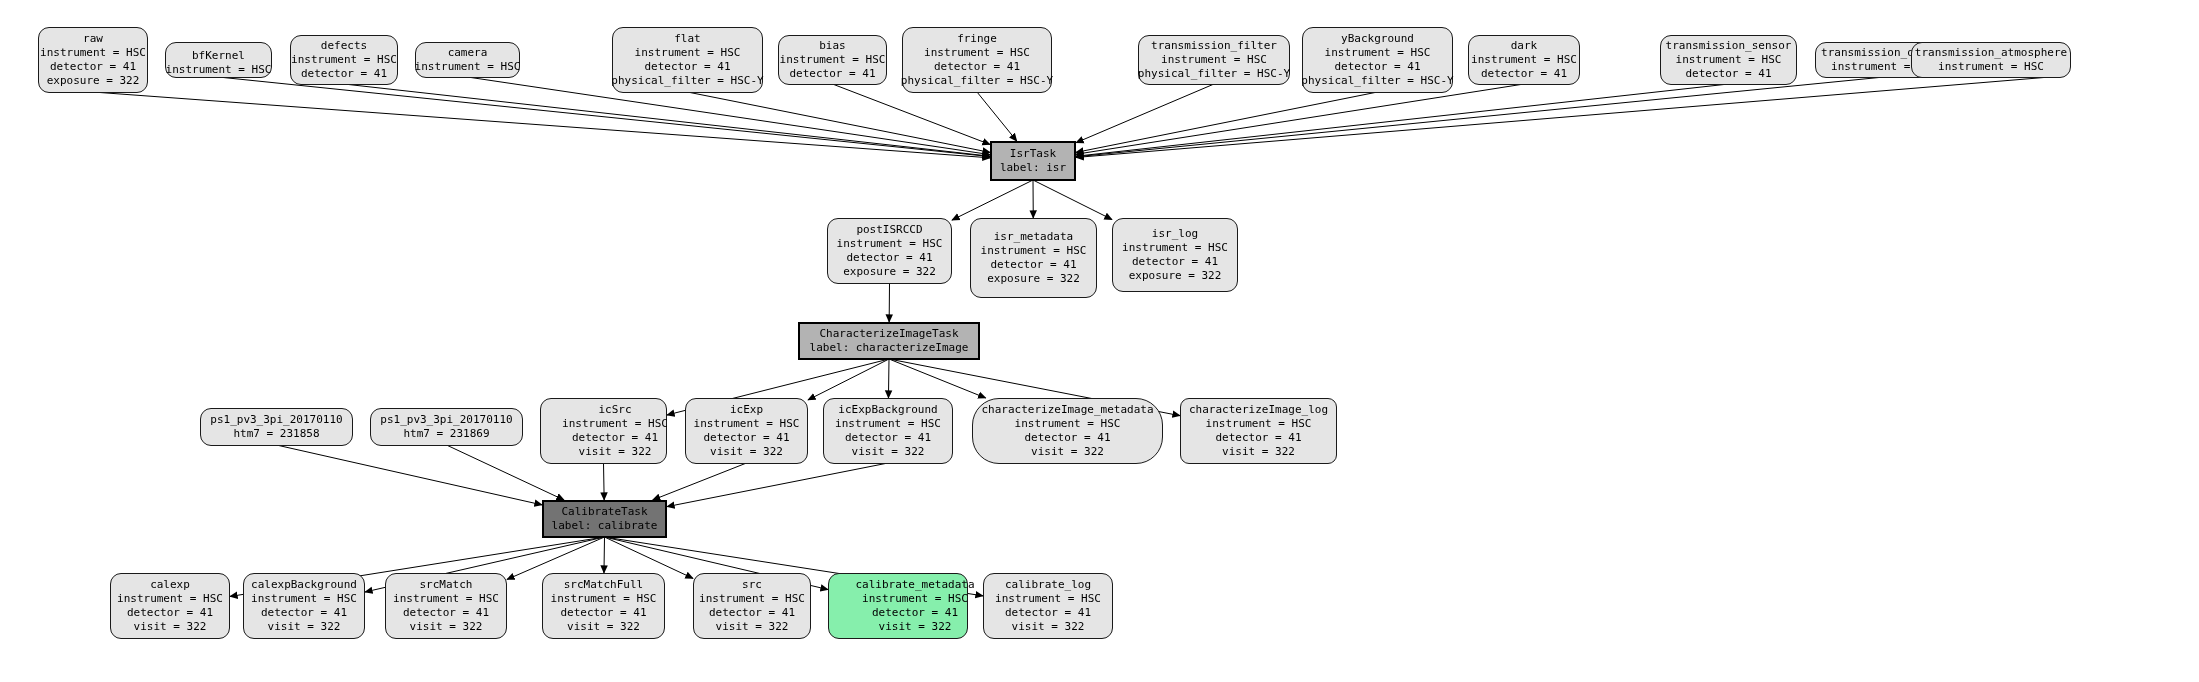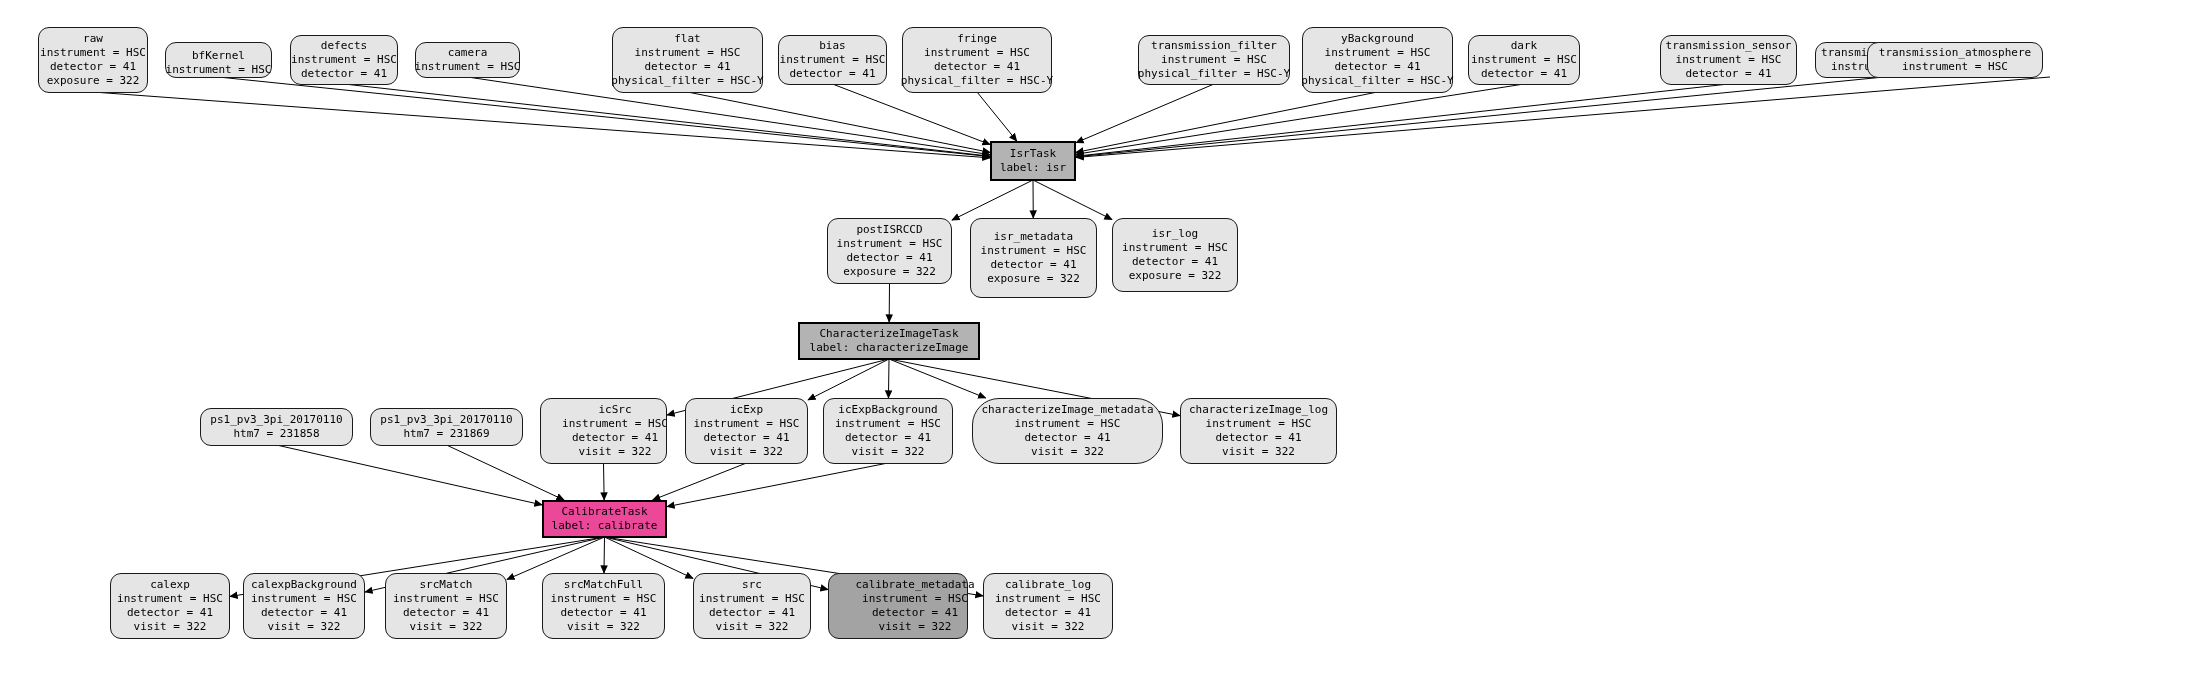--- a/index.html
+++ b/index.html
@@ -148,21 +148,21 @@
       </div>
       <div class="node dataset" style="left: 1660px; top: 35px; width: 137px; height: 50px; background: rgb(229, 229, 229);">
         <div class="nline">transmission_sensor</div>
         <div class="nline">instrument = HSC</div>
         <div class="nline">detector = 41</div>
       </div>
       <div class="node dataset" style="left: 1815px; top: 42px; width: 138px; height: 36px; background: rgb(229, 229, 229);">
         <div class="nline">transmission_optics</div>
         <div class="nline">instrument = HSC</div>
       </div>
-      <div class="node dataset" style="left: 1867px; top: 42px; width: 176px; height: 36px; background: rgb(229, 229, 229);">
+      <div class="node dataset" style="left: 1911px; top: 42px; width: 160px; height: 36px; background: rgb(229, 229, 229);">
         <div class="nline">transmission_atmosphere</div>
         <div class="nline">instrument = HSC</div>
       </div>
       <div class="node task" style="left: 990px; top: 141px; width: 86px; height: 40px; background: rgb(179, 179, 179);">
         <div class="nline">IsrTask</div>
         <div class="nline">label: isr</div>
       </div>
       <div class="node dataset" style="left: 827px; top: 218px; width: 125px; height: 66px; background: rgb(229, 229, 229);">
         <div class="nline">postISRCCD</div>
         <div class="nline">instrument = HSC</div>
@@ -210,27 +210,27 @@
         <div class="nline">instrument = HSC</div>
         <div class="nline">detector = 41</div>
         <div class="nline">visit = 322</div>
       </div>
       <div class="node dataset" style="left: 972px; top: 398px; width: 191px; height: 66px; background: rgb(229, 229, 229); border-radius: 27px;">
         <div class="nline">characterizeImage_metadata</div>
         <div class="nline">instrument = HSC</div>
         <div class="nline">detector = 41</div>
         <div class="nline">visit = 322</div>
       </div>
-      <div class="node dataset" style="left: 1180px; top: 398px; width: 157px; height: 66px; background: rgb(229, 229, 229);">
+      <div class="node dataset" style="left: 1180px; top: 398px; width: 157px; height: 66px; background: rgb(229, 229, 229); border-radius: 9px;">
         <div class="nline">characterizeImage_log</div>
         <div class="nline">instrument = HSC</div>
         <div class="nline">detector = 41</div>
         <div class="nline">visit = 322</div>
       </div>
-      <div class="node task" style="left: 542px; top: 500px; width: 125px; height: 38px; background: #ec4899;">
+      <div class="node task" style="left: 542px; top: 500px; width: 125px; height: 38px; background: #737373;">
         <div class="nline">CalibrateTask</div>
         <div class="nline">label: calibrate</div>
       </div>
       <div class="node dataset" style="left: 110px; top: 573px; width: 120px; height: 66px; background: rgb(229, 229, 229);">
         <div class="nline">calexp</div>
         <div class="nline">instrument = HSC</div>
         <div class="nline">detector = 41</div>
         <div class="nline">visit = 322</div>
       </div>
       <div class="node dataset" style="left: 243px; top: 573px; width: 122px; height: 66px; background: rgb(229, 229, 229);">
@@ -250,21 +250,21 @@
         <div class="nline">instrument = HSC</div>
         <div class="nline">detector = 41</div>
         <div class="nline">visit = 322</div>
       </div>
       <div class="node dataset" style="left: 693px; top: 573px; width: 118px; height: 66px; background: rgb(229, 229, 229);">
         <div class="nline">src</div>
         <div class="nline">instrument = HSC</div>
         <div class="nline">detector = 41</div>
         <div class="nline">visit = 322</div>
       </div>
-      <div class="node dataset" style="left: 828px; top: 573px; width: 140px; height: 66px; background: #a3a3a3; padding-left: 34px;">
+      <div class="node dataset" style="left: 828px; top: 573px; width: 140px; height: 66px; background: #86efac; padding-left: 34px;">
         <div class="nline">calibrate_metadata</div>
         <div class="nline">instrument = HSC</div>
         <div class="nline">detector = 41</div>
         <div class="nline">visit = 322</div>
       </div>
       <div class="node dataset" style="left: 983px; top: 573px; width: 130px; height: 66px; background: rgb(229, 229, 229);">
         <div class="nline">calibrate_log</div>
         <div class="nline">instrument = HSC</div>
         <div class="nline">detector = 41</div>
         <div class="nline">visit = 322</div>

